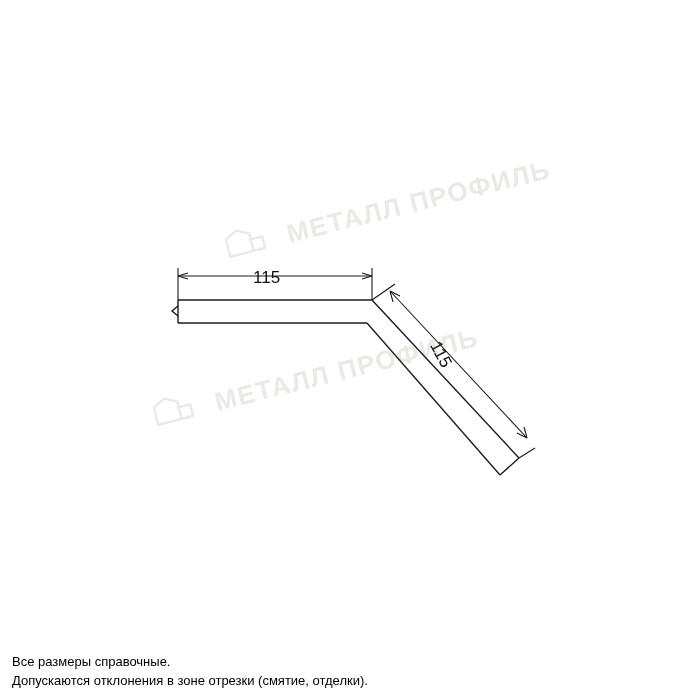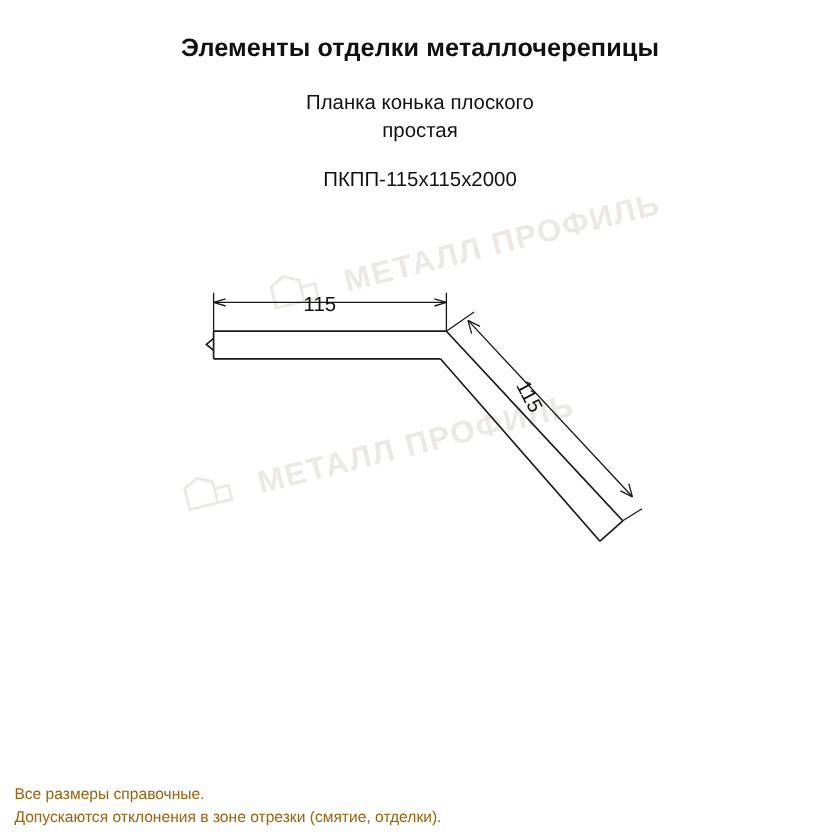--- a/index.html
+++ b/index.html
@@ -41,21 +41,21 @@
     line-height: 23px;
   }
   .code {
     margin-top: 18px;
     font-size: 17px;
     color: #111111;
     line-height: 23px;
   }
   .drawing {
     position: absolute;
-    top: 162px;
+    top: 186px;
     left: 0;
     width: 700px;
     height: 330px;
   }
   .watermarks {
     position: absolute;
     top: 170px;
     left: 0;
     width: 700px;
     height: 330px;
@@ -89,21 +89,21 @@
     top: 230px;
     transform: rotate(-14deg);
   }
   .footer {
     position: absolute;
     left: 12px;
     bottom: 10px;
     width: 680px;
     font-size: 13px;
     line-height: 19px;
-    color: #a16207;
+    color: #000000;
   }
   .dim-label {
     position: absolute;
     font-size: 17px;
     color: #111111;
   }
   .dim-115-top {
     left: 253px;
     top: 82px;
   }
@@ -112,28 +112,20 @@
     top: 152px;
     transform: rotate(62deg);
     transform-origin: left top;
   }
 </style>
 </head>
 <body>
 
 <div class="page">
 
-  <div class="header">
-    <div class="title-main">Элементы отделки металлочерепицы</div>
-    <div class="subtitle">
-      <div>Планка конька плоского</div>
-      <div>простая</div>
-    </div>
-    <div class="code">ПКПП-115х115х2000</div>
-  </div>
 
   <div class="watermarks">
     <div class="wm wm1">
       <span class="wm-logo">
         <svg width="46" height="30" viewBox="0 0 46 30">
           <path d="M2 26 L2 8 L14 2 L26 8 L26 14 L38 14 L38 26 Z" fill="none" stroke="#ece9e4" stroke-width="2.4"></path>
           <path d="M26 14 L26 26" fill="none" stroke="#ece9e4" stroke-width="2.4"></path>
         </svg>
       </span>
       <span class="wm-text">МЕТАЛЛ ПРОФИЛЬ</span>

